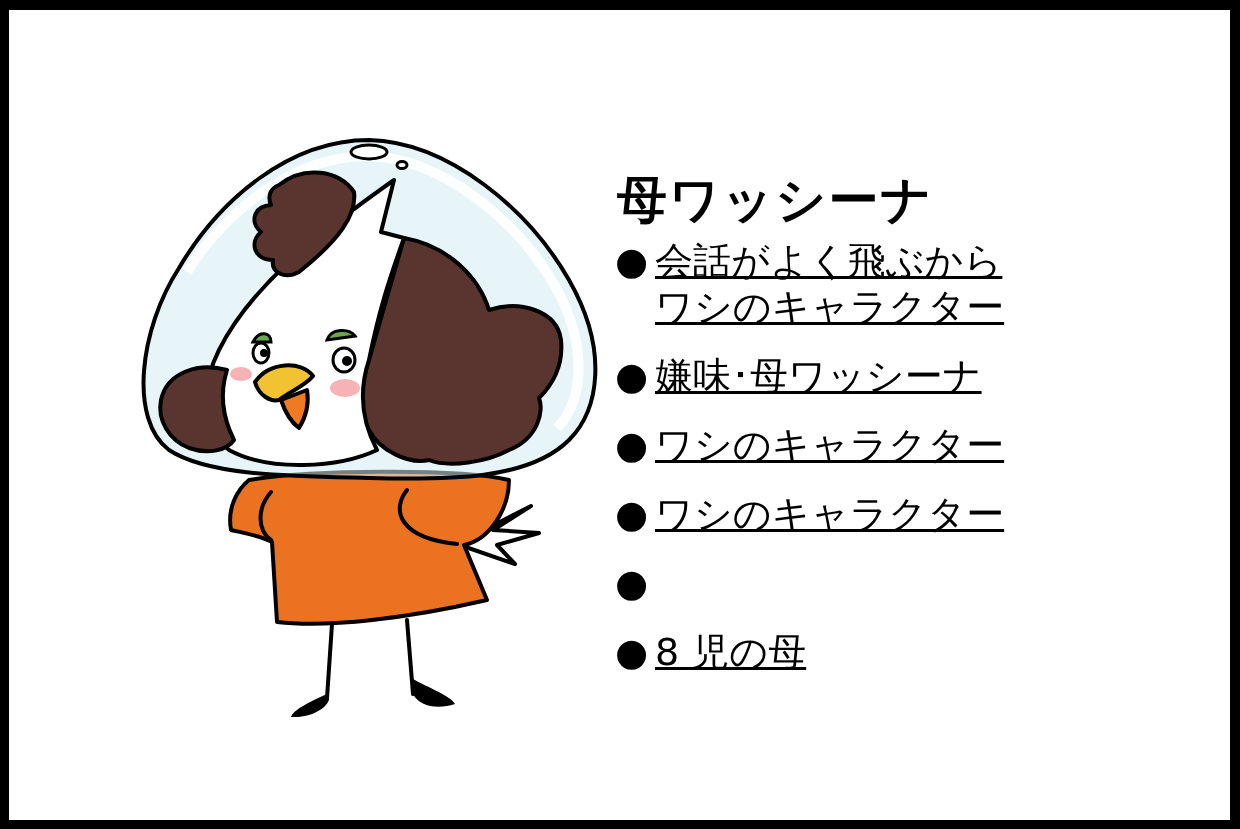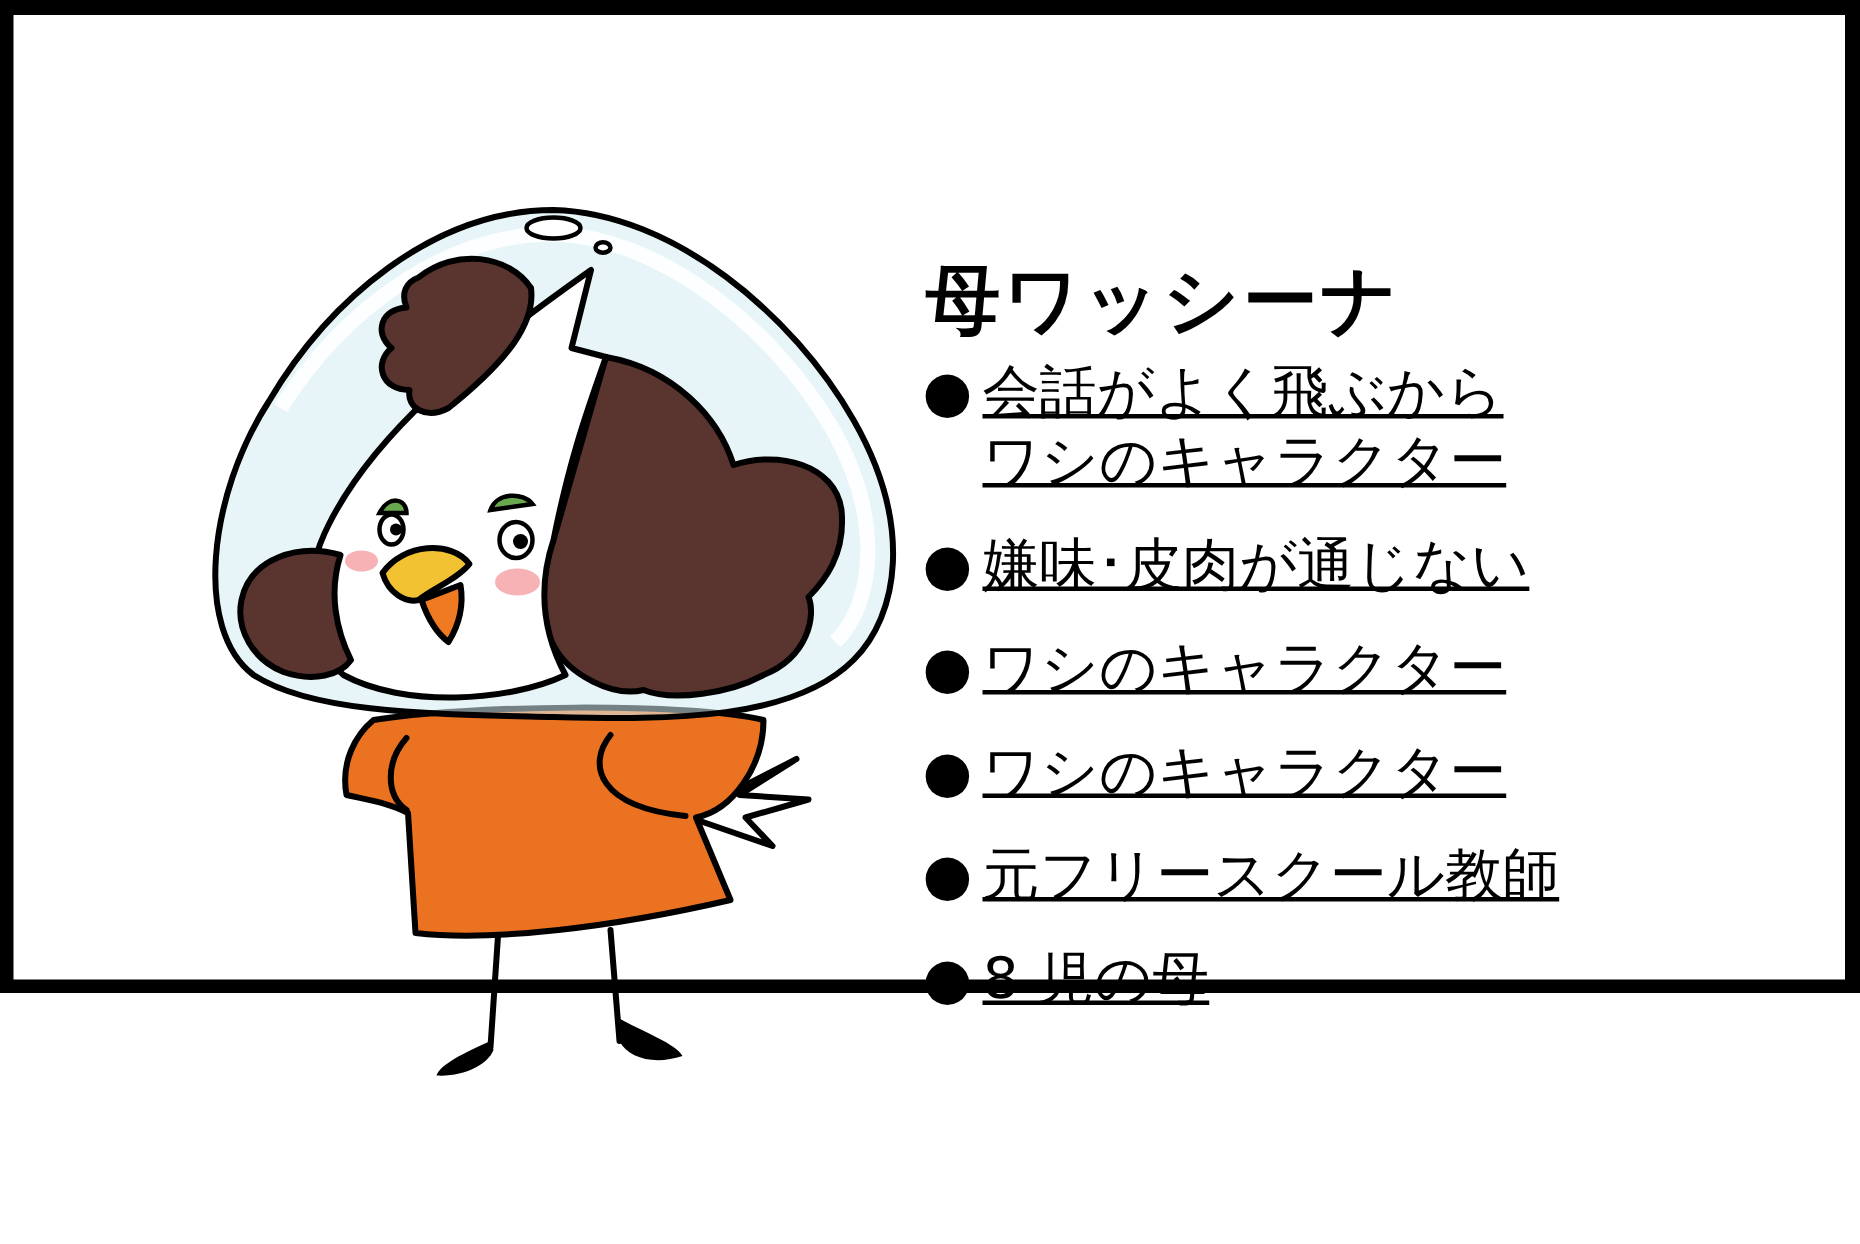--- a/index.html
+++ b/index.html
@@ -1,18 +1,18 @@
 <!DOCTYPE html>
 <html><head>
 <meta charset="utf-8">
 <style>
   html, body { margin: 0; padding: 0; background: #ffffff; }
   body { width: 1240px; height: 829px; position: relative; overflow: hidden; }
   .frame {
-    position: absolute; left: 0; top: 0; width: 1240px; height: 662px;
+    position: absolute; left: 0; top: 0; width: 1240px; height: 829px;
     box-sizing: border-box; border: 9px solid #000; border-top-width: 10px; border-right-width: 10px; border-bottom-width: 9px;
     background: #fff;
   }
   .illustration { position: absolute; left: 120px; top: 120px; width: 480px; height: 600px; }
   .profile { position: absolute; left: 606px; top: 160px; width: 520px; color: #000;
     font-family: "DejaVu Sans", "Liberation Sans", sans-serif; }
   .name { font-size: 50px; font-weight: bold; line-height: 60px; letter-spacing: 2px; margin: 0 0 8px 2px; }
   .trait { font-size: 38px; line-height: 46px; margin: 0 0 23px 0; display: flex; white-space: pre; }
   .bullet { display: inline-block; width: 40px; flex: none; }
   .trait-text { display: inline-block; text-decoration: underline; }
@@ -65,32 +65,31 @@
   <div class="profile">
     <div class="name">母ワッシーナ</div>
 
     <div class="trait">
       <span class="bullet">●</span>
       <span class="trait-text">会話がよく飛ぶから
 ワシのキャラクター</span>
     </div>
     <div class="trait">
       <span class="bullet">●</span>
-      <span class="trait-text">嫌味･皮肉が通じない</span>
+      <span class="trait-text">嫌味･母ワッシーナ</span>
     </div>
     <div class="trait">
       <span class="bullet">●</span>
       <span class="trait-text">ワシのキャラクター</span>
     </div>
     <div class="trait">
       <span class="bullet">●</span>
       <span class="trait-text">ワシのキャラクター</span>
     </div>
     <div class="trait">
       <span class="bullet">●</span>
-      <span class="trait-text">元フリースクール教師</span>
     </div>
     <div class="trait">
       <span class="bullet">●</span>
       <span class="trait-text">8 児の母</span>
     </div>
   </div>
 </div>
 
 </body></html>

